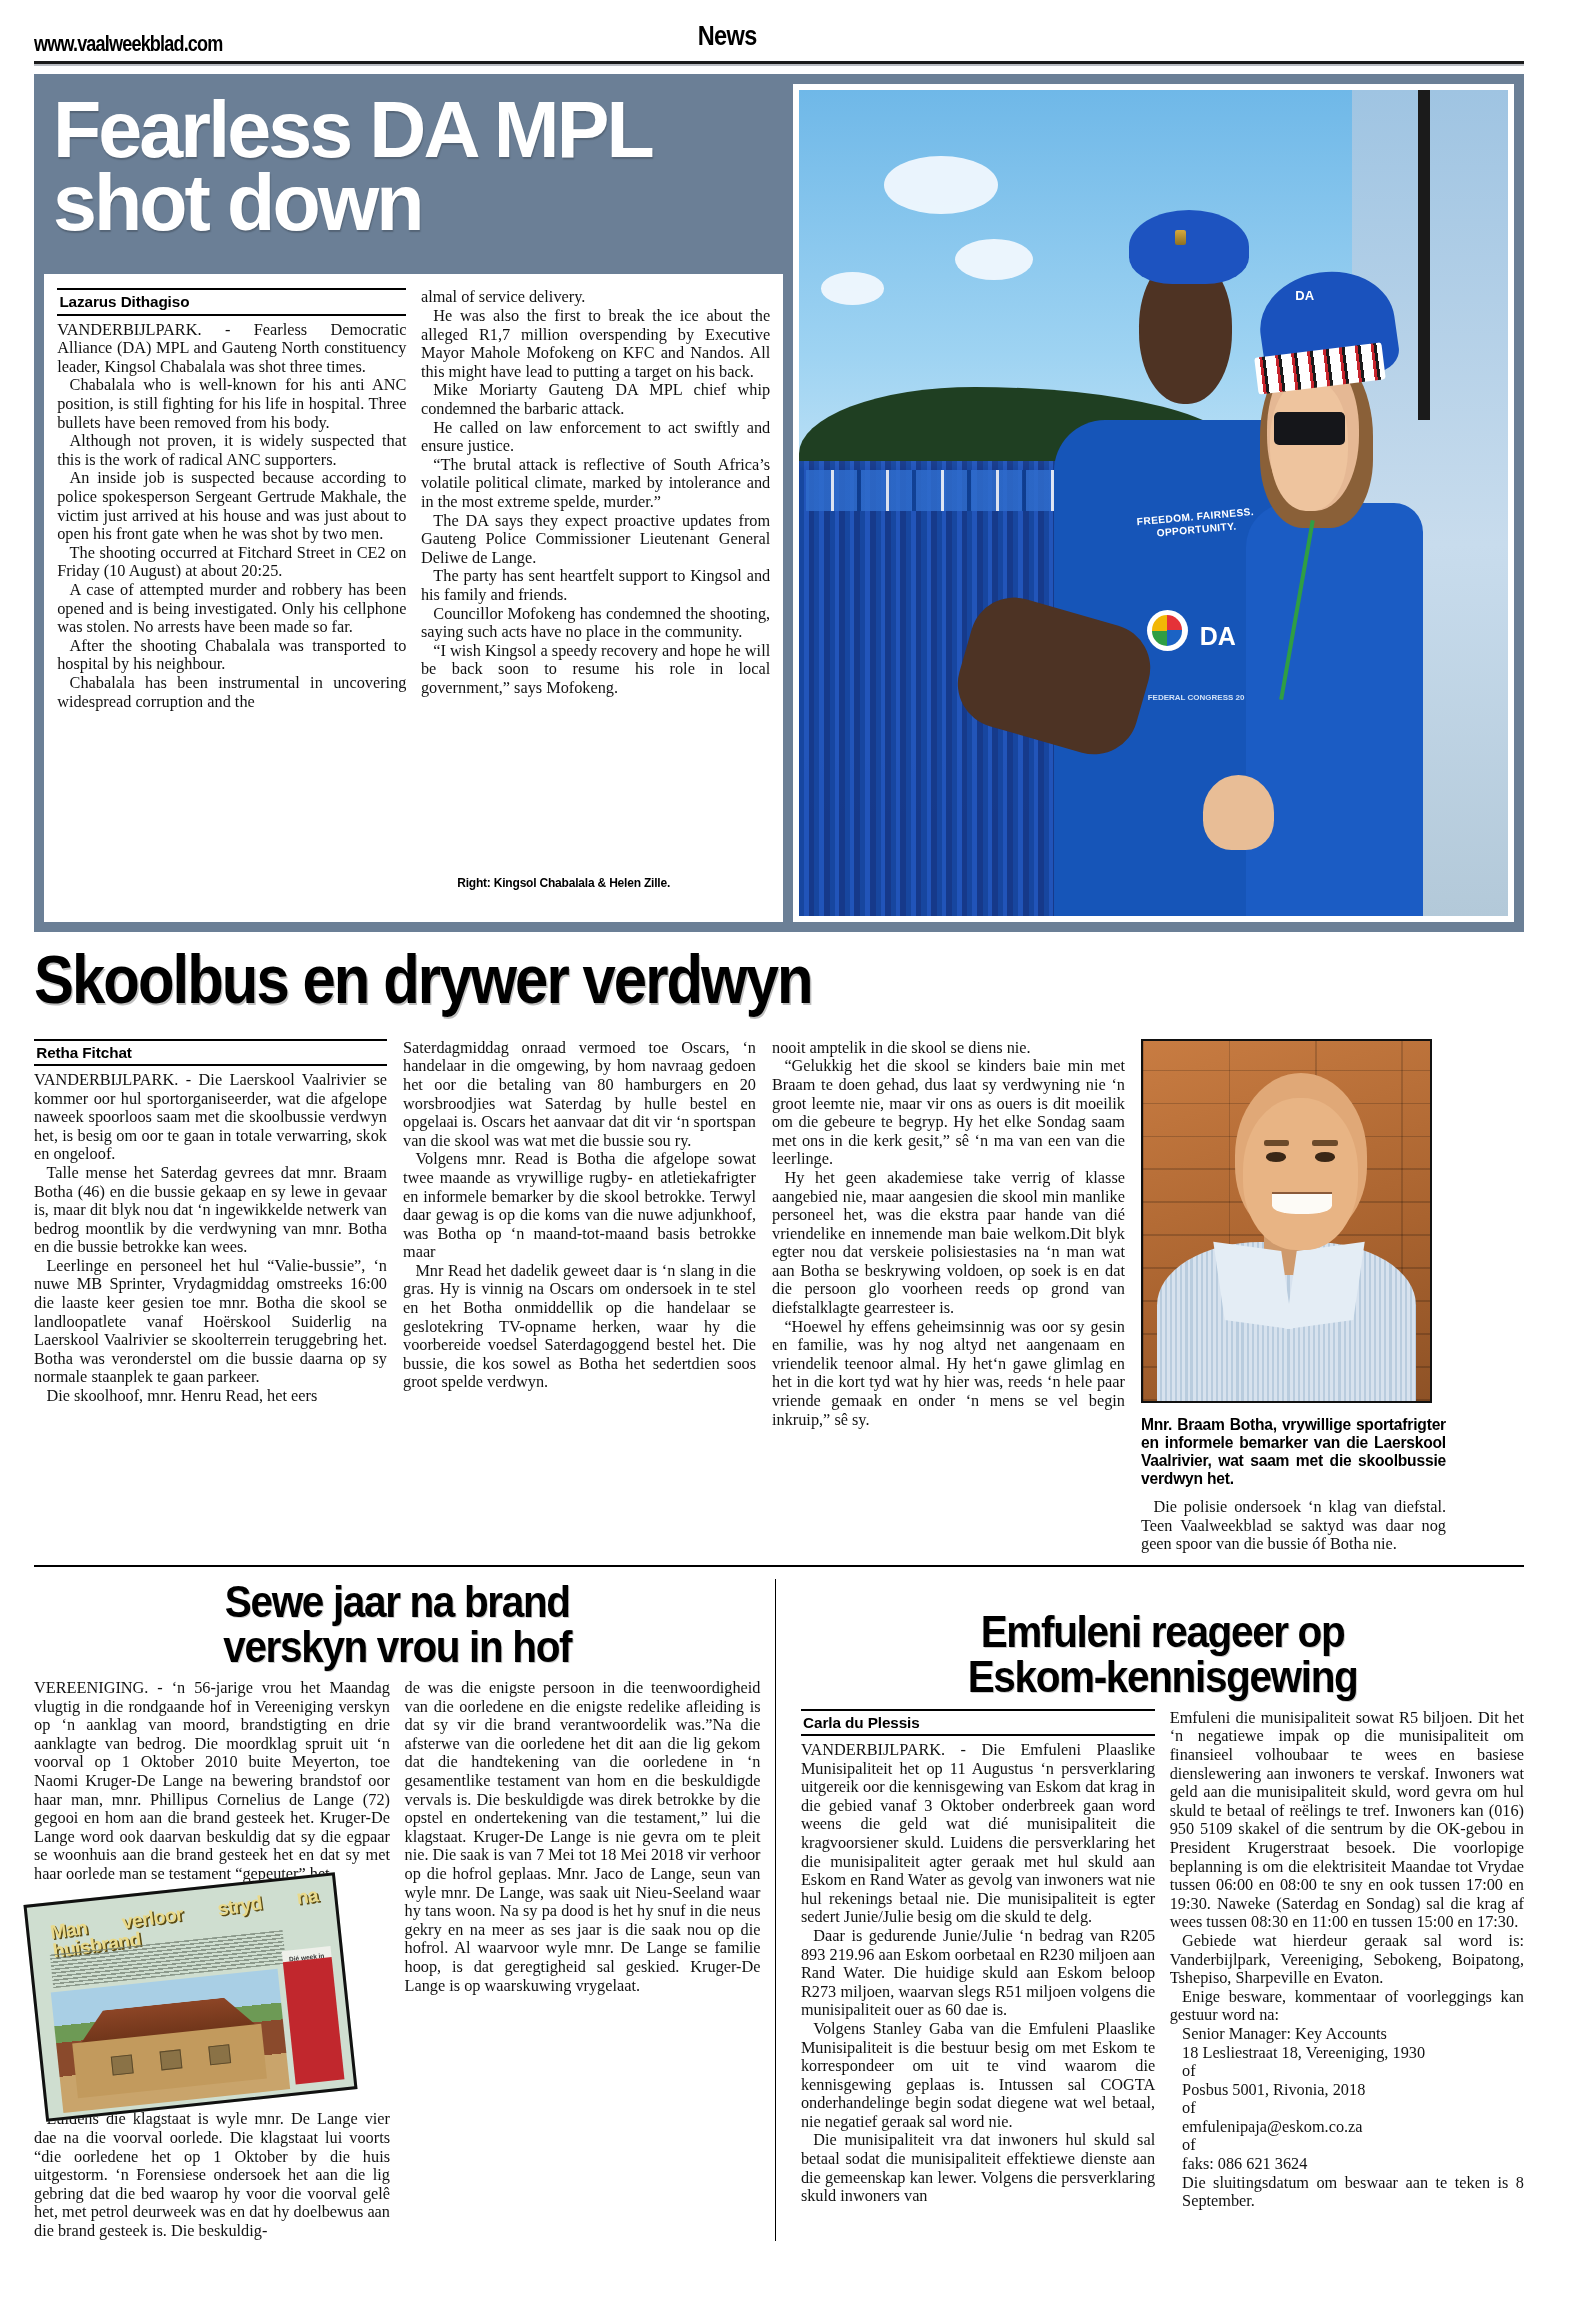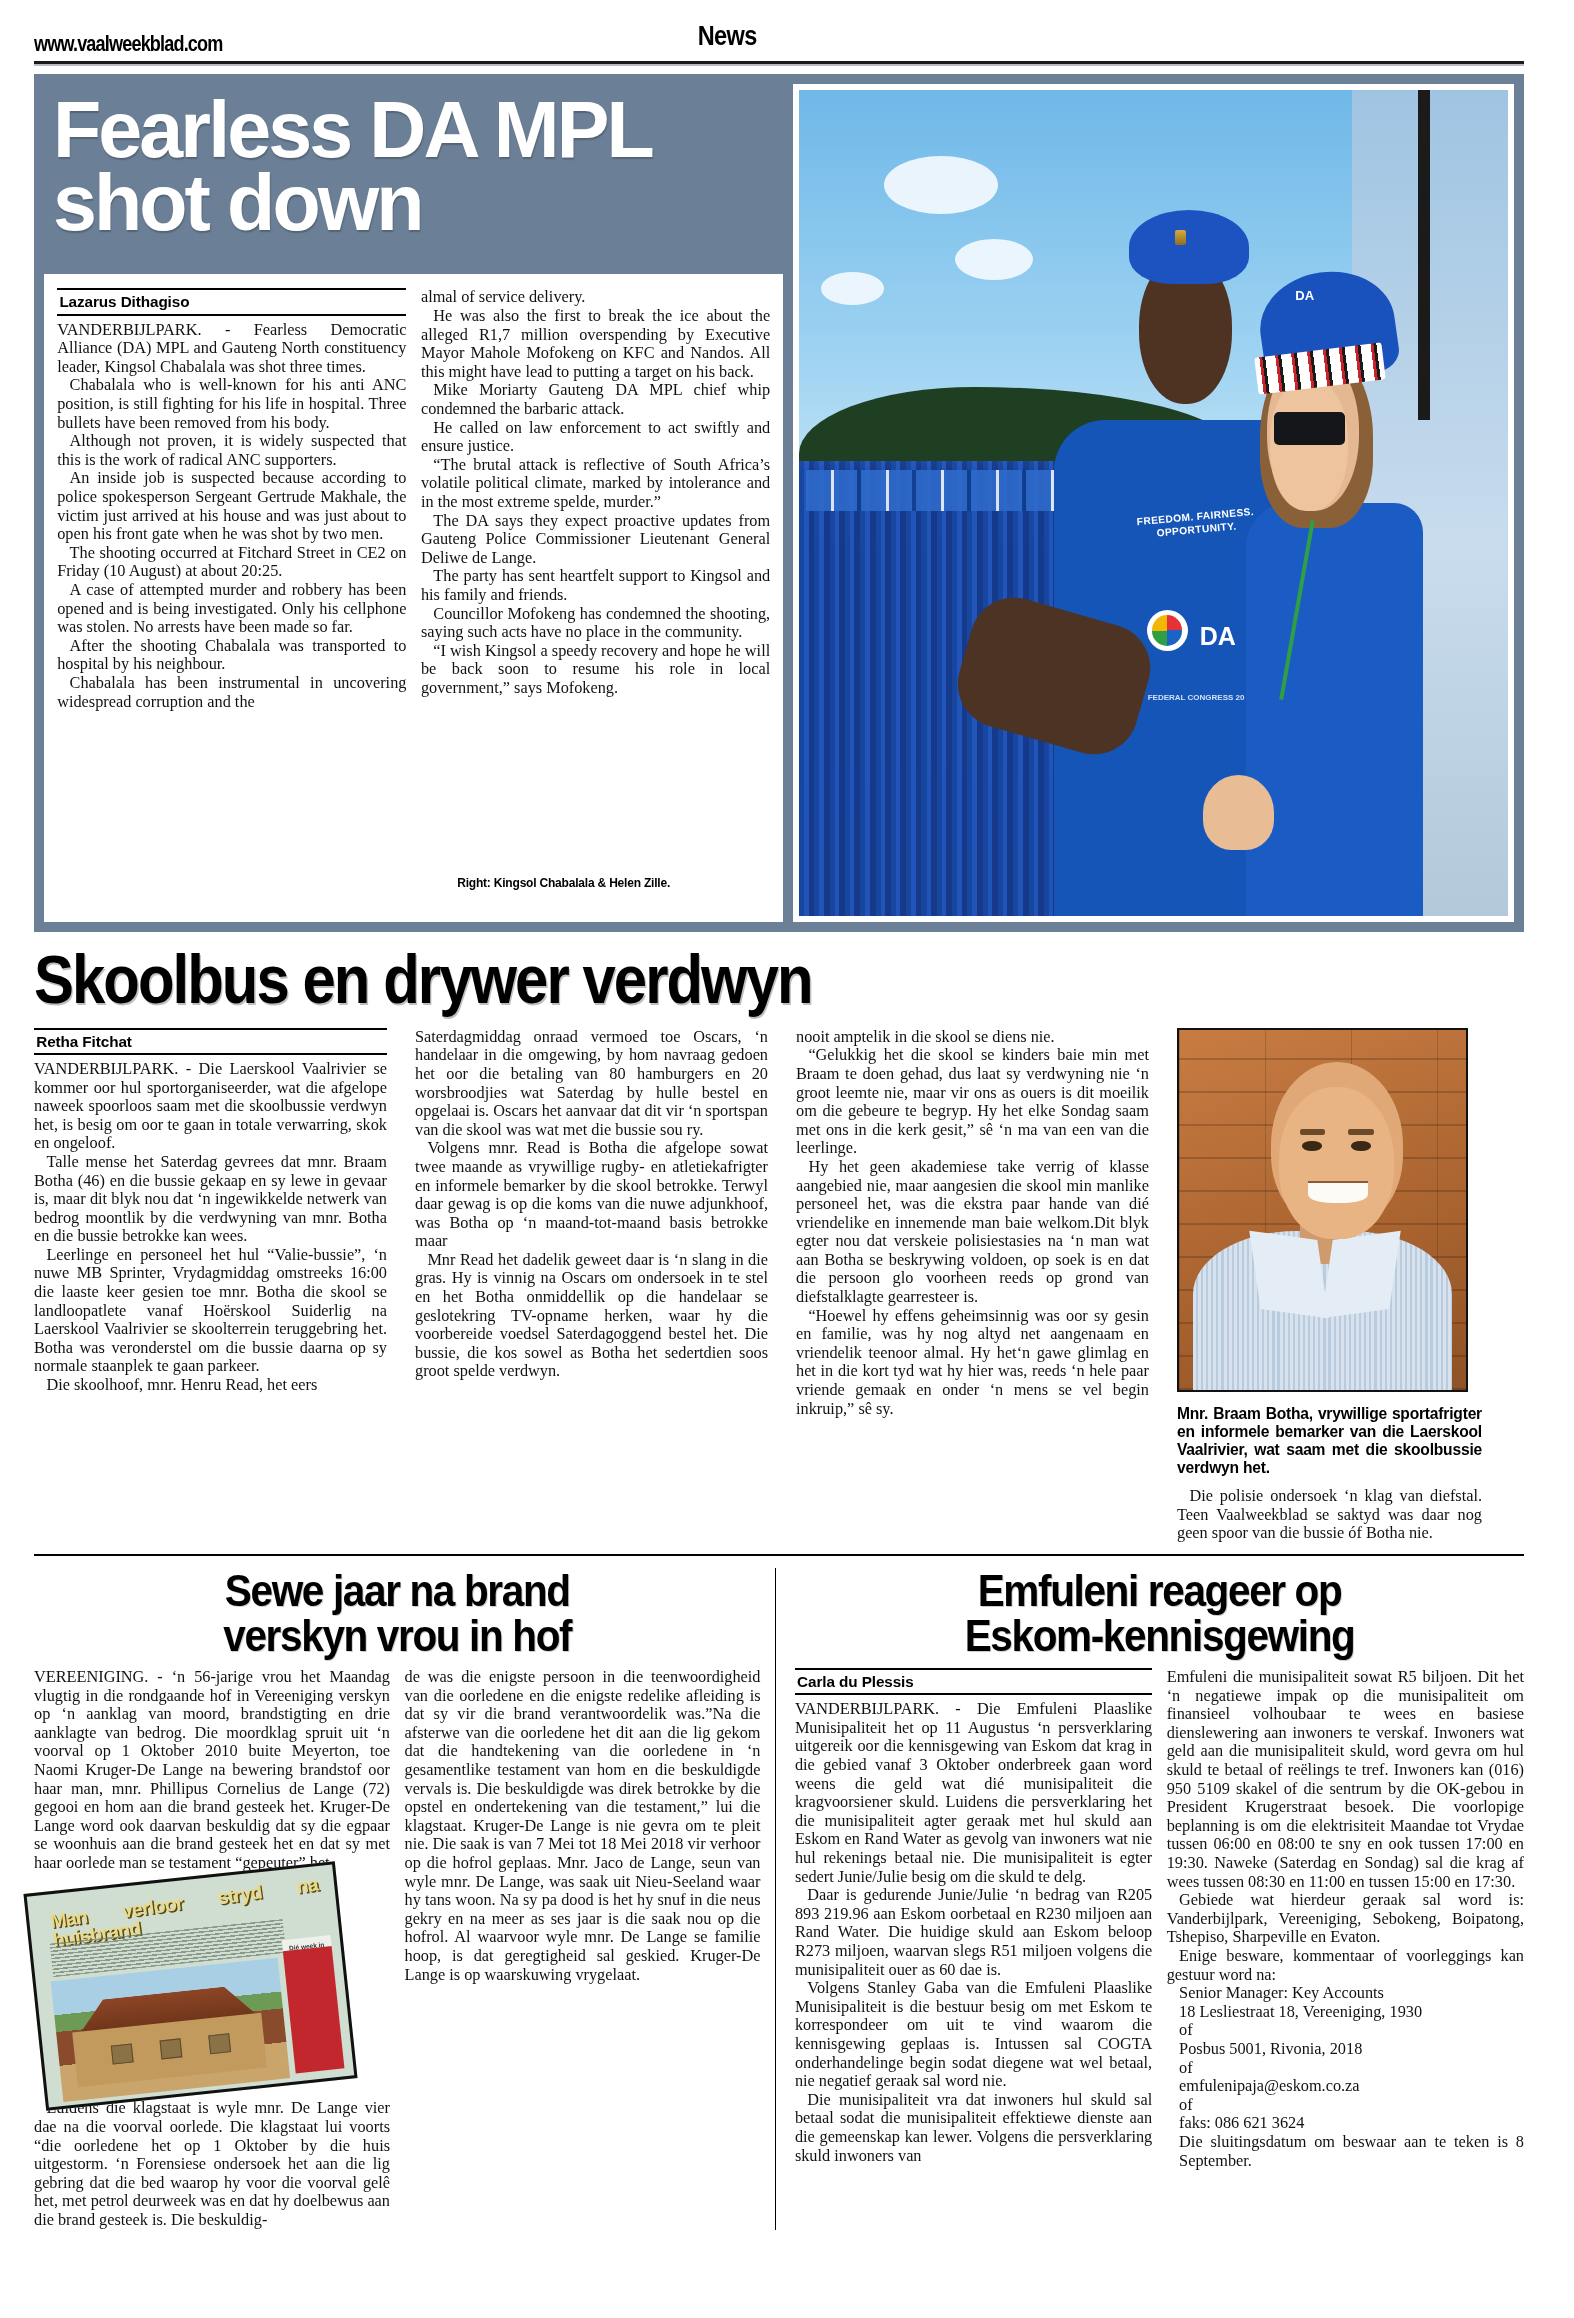--- a/index.html
+++ b/index.html
@@ -158,21 +158,21 @@
 
   
   .art2 { margin-top: 13px; position: relative; }
   .art2-headline {
     font-family: "Liberation Sans", sans-serif;
     font-weight: bold; font-size: 68px; letter-spacing: -2.2px;
     transform: scaleX(0.88); transform-origin: left center;
     line-height: 1.0; text-shadow: 1.5px 1.5px 0.7px rgba(0,0,0,0.25);
     white-space: nowrap;
   }
-  .art2-grid { display: flex; gap: 28px; margin-top: 15px; }
+  .art2-grid { display: flex; gap: 16px; margin-top: 26px; }
   .art2-col { width: 353px; }
   .art2-right { width: 305px; }
   .portrait {
     width: 291px; height: 364px; border: 2.9px solid #111; overflow: hidden;
     position: relative; background: #b5703c; margin-bottom: 13px;
   }
   .brick {
     position: absolute; inset: 0;
     background:
       repeating-linear-gradient(0deg, rgba(0,0,0,.18) 0 1.5px, transparent 1.5px 33px),
@@ -191,22 +191,22 @@
     background:#fdfbf6; border-radius:0 0 40% 40%; border-top:2.2px solid #8a5a3a; }
   .p-shirt { position:absolute; left:5%; top:56%; width:90%; height:44%;
     background: repeating-linear-gradient(90deg,#d7e2ee 0 2.9px,#b9ccde 2.9px 5.1px); border-radius:40% 40% 0 0; }
   .p-collarL { position:absolute; left:27%; top:57%; width:23%; height:22%;
     background:#e4edf5; transform: skewX(16deg) rotate(8deg); }
   .p-collarR { position:absolute; left:52%; top:57%; width:23%; height:22%;
     background:#e4edf5; transform: skewX(-16deg) rotate(-8deg); }
   .p-neck { position:absolute; left:42%; top:52%; width:17%; height:13%; background:#cf9a6c; }
 
   
-  .bottom { display: flex; gap: 16px; margin-top: 11.6px;
-    border-top: 2.2px solid #000; padding-top: 11.6px; }
+  .bottom { display: flex; gap: 22px; margin-top: 11.6px;
+    border-top: 2.2px solid #000; padding-top: 11.6px; align-items: center; }
   .bl { width: 742px; border-right: 1.5px solid #000; padding-right: 14.5px; }
   .br { flex: 1; padding-left: 2.9px; }
   .sub-headline {
     font-family: "Liberation Sans", sans-serif;
     font-weight: bold; font-size: 45px; line-height: 1.0;
     letter-spacing: -1.5px; text-align: center;
     transform: scaleX(0.9); margin-bottom: 10.2px;
     text-shadow: 1.1px 1.1px 0 rgba(0,0,0,0.2);
   }
   .three-col-wrap { display: flex; gap: 14.5px; }

